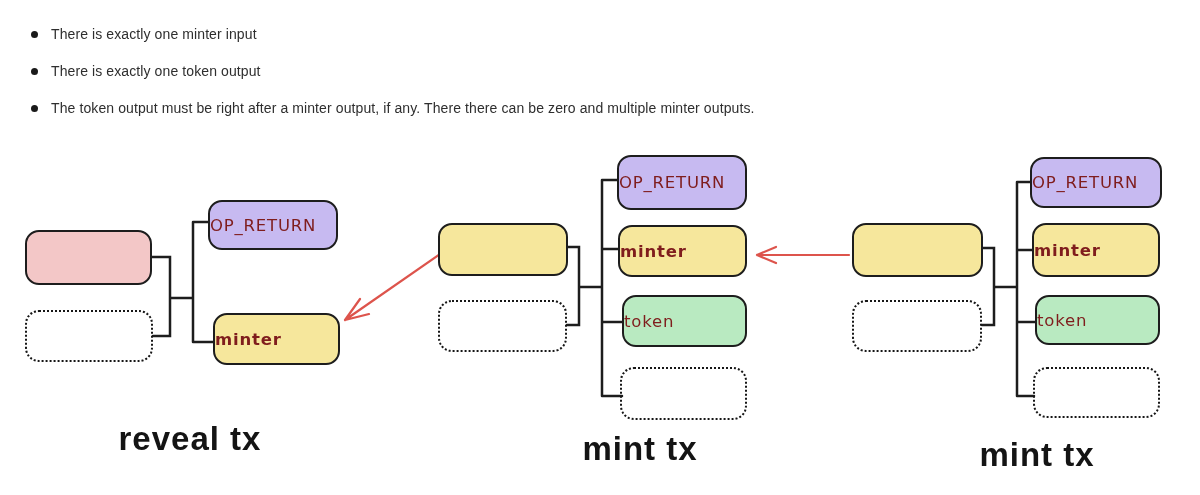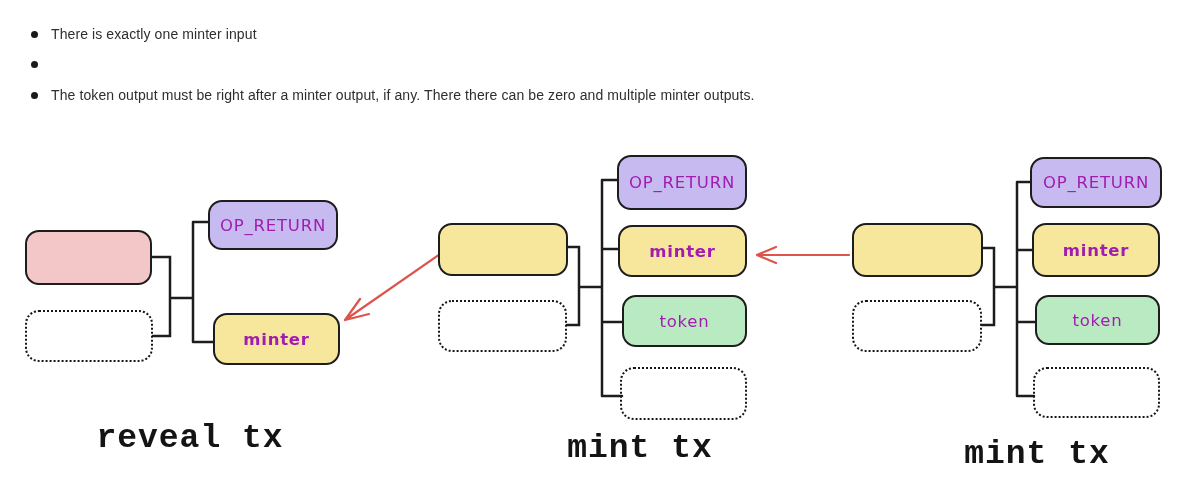--- a/index.html
+++ b/index.html
@@ -16,48 +16,49 @@
     font-size:14px;color:#2e2e2e;letter-spacing:0.1px;
   }
   .bullet-dot{
     width:7px;height:7px;border-radius:50%;background:#1a1a1a;
     margin-right:13px;flex:0 0 auto;
   }
   
   .box{
     position:absolute;box-sizing:border-box;
     border:2.4px solid #1d1d1d;border-radius:14px;
-    display:flex;align-items:center;justify-content:center;
+    display:flex;align-items:center;justify-content:flex-start;
     font-family:"DejaVu Sans", sans-serif;font-size:16.5px;font-weight:500;
-    color:#a21caf;letter-spacing:0.8px;background:#fff;
+    color:#7f1d1d;letter-spacing:0.8px;background:#fff;
   }
   .box.dotted{border:2.6px dotted #161616;background:transparent;}
   .fill-pink  {background:#f3c7c7;}
   .fill-purple{background:#c7baf1;}
   .fill-yellow{background:#f6e79c;font-weight:bold;}
   .fill-green {background:#b9eac1;}
   
   .wires{position:absolute;top:0;left:0;pointer-events:none;}
   
   .tx-label{
     position:absolute;transform:translateX(-50%);white-space:nowrap;
-    font-family:Liberation Mono, monospace;font-size:33px;font-weight:600;
+    font-family:Liberation Sans, sans-serif;font-size:33px;font-weight:600;
     color:#141414;letter-spacing:1px;
   }
 </style>
 </head>
 <body>
 
 <ul class="bullets">
   <li>
     <span class="bullet-dot"></span>
     <span>There is exactly one minter input</span>
   </li>
   <li>
     <span class="bullet-dot"></span>
+    <span>There is exactly one token output</span>
   </li>
   <li>
     <span class="bullet-dot"></span>
     <span>The token output must be right after a minter output, if any. There there can be zero and multiple minter outputs.</span>
   </li>
 </ul>
 
 <svg class="wires" width="1200" height="495" viewBox="0 0 1200 495">
 
   <path d="M152,257 L170,257 L170,298 M153,336 L170,336 L170,298 M170,298 L193,298 M193,222 L193,342 M193,222 L210,222 M193,342 L215,342" fill="none" stroke="#1d1d1d" stroke-width="2.5" stroke-linecap="round"></path>

